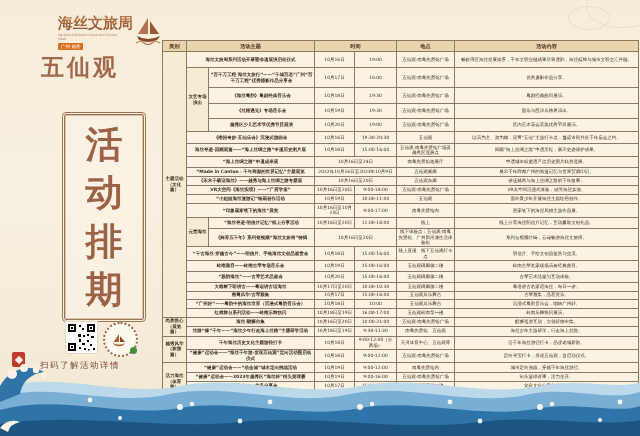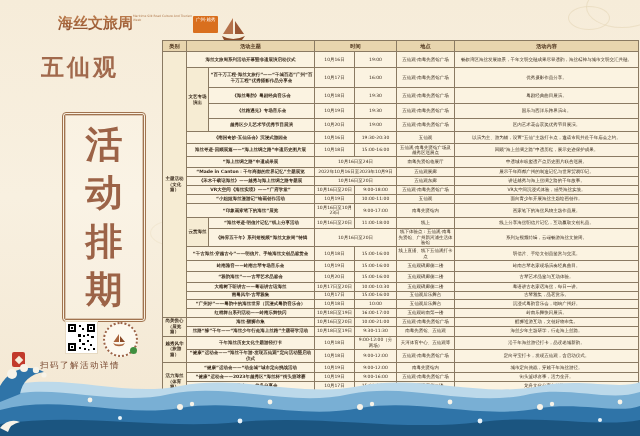--- a/index.html
+++ b/index.html
@@ -2,21 +2,21 @@
 <html><head>
 <meta charset="utf-8">
 <style>
   html,body{margin:0;padding:0;}
   body{font-family:"DejaVu Sans","Liberation Sans",sans-serif;}
   #poster{position:relative;width:640px;height:436px;background:linear-gradient(180deg,#f6ecd9 0%,#f8f0e0 45%,#f3e7d2 100%);overflow:hidden;}
 
   
   #left-panel{position:absolute;left:0;top:0;width:160px;height:436px;}
   .brand{position:absolute;left:58px;top:14px;width:92px;display:flex;align-items:flex-start;}
-  .brand-texts{display:flex;flex-direction:row;}
+  .brand-texts{display:flex;flex-direction:column;}
   .logo-cn{font-family:"DejaVu Serif","Liberation Serif",serif;font-size:15px;font-weight:bold;color:#a9643c;background:linear-gradient(180deg,#c08050,#8a4a28);-webkit-background-clip:text;background-clip:text;-webkit-text-fill-color:transparent;letter-spacing:0px;white-space:nowrap;}
   .logo-en{font-size:3px;color:#b07a4e;margin-top:1px;line-height:1.2;width:60px;}
   .logo-badge{display:inline-block;margin-top:2px;background:#d96f1e;color:#fff;font-size:4.5px;padding:1px 3px;border-radius:1px;width:max-content;}
   .boat{margin-left:2px;margin-top:2px;}
 
   .venue-title{position:absolute;left:0;top:54px;width:160px;text-align:center;font-family:"DejaVu Serif","Liberation Serif",serif;font-weight:bold;color:#a1694c;line-height:1.1;}
   .venue-title .vl{font-size:23px;letter-spacing:3px;display:block;}
 
   .title-frame{position:absolute;left:62px;top:112px;width:78px;height:204px;border:3px double #a0734f;border-radius:4px;box-shadow:inset 0 0 0 1px rgba(160,115,79,.35);display:flex;flex-direction:column;align-items:center;justify-content:space-evenly;background:rgba(255,252,244,.25);}
   .title-char{font-family:"DejaVu Serif","Liberation Serif",serif;font-size:37px;font-weight:bold;color:#9c6347;line-height:1;}

